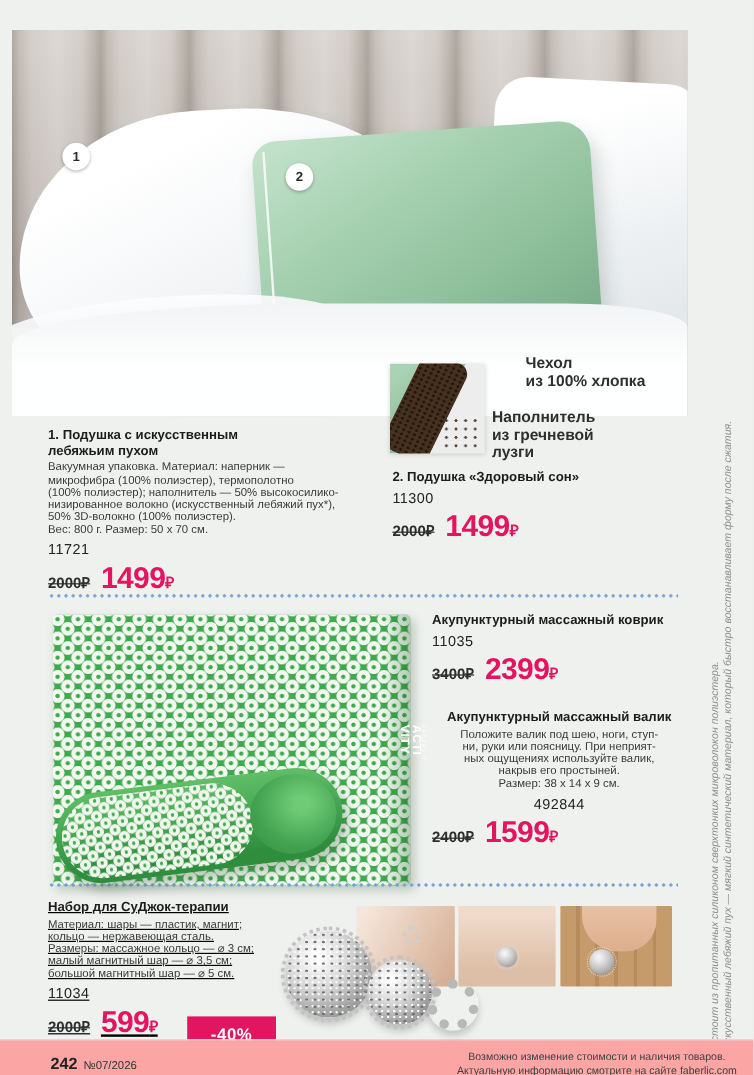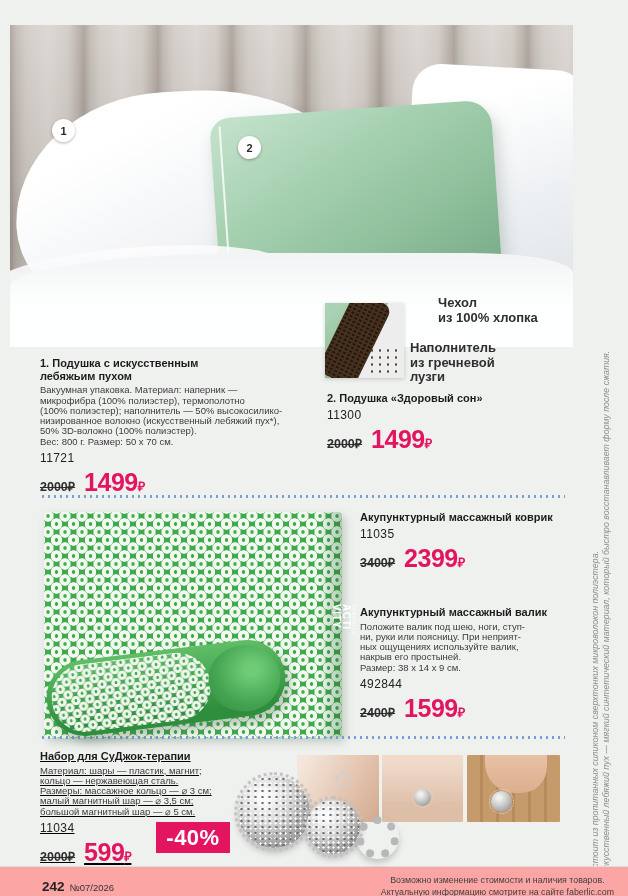--- a/index.html
+++ b/index.html
@@ -58,21 +58,21 @@
   .product .title { font-size:11px; font-weight:700; color:#1c1c1c; line-height:1.15; white-space:pre-line; margin-bottom:3px; }
   .product .desc { font-size:9.5px; color:#3b3b3b; line-height:1.08; white-space:pre-line; margin-bottom:4px; }
   .product .article { font-size:12px; color:#222; letter-spacing:.4px; margin-bottom:3px; }
   .price-row { display:flex; align-items:baseline; gap:9px; }
   .old-price { font-size:12.5px; font-weight:700; color:#2d2d2d; text-decoration:line-through; }
   .new-price { color:#e31560; font-weight:800; font-size:25px; letter-spacing:-.5px; }
   .new-price .cur { font-size:13px; font-weight:800; }
   .p1 { left:40px; top:357px; width:300px; }
   .p2 { left:327px; top:392px; width:242px; }
   .p3 { left:360px; top:511px; width:212px; }
-  .p4 { left:360px; top:606px; width:212px; }
+  .p4 { left:360px; top:592px; width:212px;text-align:center; }
   .p5 { left:40px; top:750px; width:262px;text-decoration:underline; }
 
   
   .dotsep { position:absolute; left:40px; width:525px; height:3px;
     background-image:radial-gradient(circle, #6fa0d6 1.1px, rgba(111,160,214,0) 1.5px);
     background-size:6px 3px; background-repeat:repeat-x; }
   .sep1 { top:495px; }
   .sep2 { top:736px; }
 
   
@@ -126,22 +126,22 @@
     background-size:7px 6px, 5px 5px, 100% 100%;
     outline:3px dotted #c3c3c3; outline-offset:1px;
     box-shadow:0 5px 7px rgba(0,0,0,.22); z-index:4; }
   .ball.large { left:238px; top:776px; width:72px; height:72px; }
   .ball.med   { left:306px; top:800px; width:54px; height:54px; }
   .ring { position:absolute; left:356px; top:816px; width:43px; height:43px; border-radius:50%;
     border:8px dotted #b8b8b8; background:transparent; z-index:4;
     box-shadow:0 4px 6px rgba(0,0,0,.18); }
 
   
-  .disc { position:absolute; left:156px; top:822px; width:74px; height:31px; background:#e31560;
-    color:#fff; font-size:22px; font-weight:800; text-align:center; line-height:31px; letter-spacing:.5px; }
+  .disc { position:absolute; left:156px; top:847px; width:74px; height:31px; background:#e31560;
+    color:#fff; font-size:14px; font-weight:800; text-align:center; line-height:31px; letter-spacing:.5px; }
 
   
   .side-note { position:absolute; left:590px; top:879px; width:596px;
     transform:rotate(-90deg); transform-origin:0 0;
     font-style:italic; font-size:8.8px; color:#8d8d8d; line-height:1.3; }
   .side-note div { white-space:nowrap; }
 
   
   .footer { position:absolute; left:0; top:866px; width:628px; height:42px; background:#fca5a5;
     border-top:1px solid #dcdedb; display:flex; justify-content:space-between; align-items:center;

